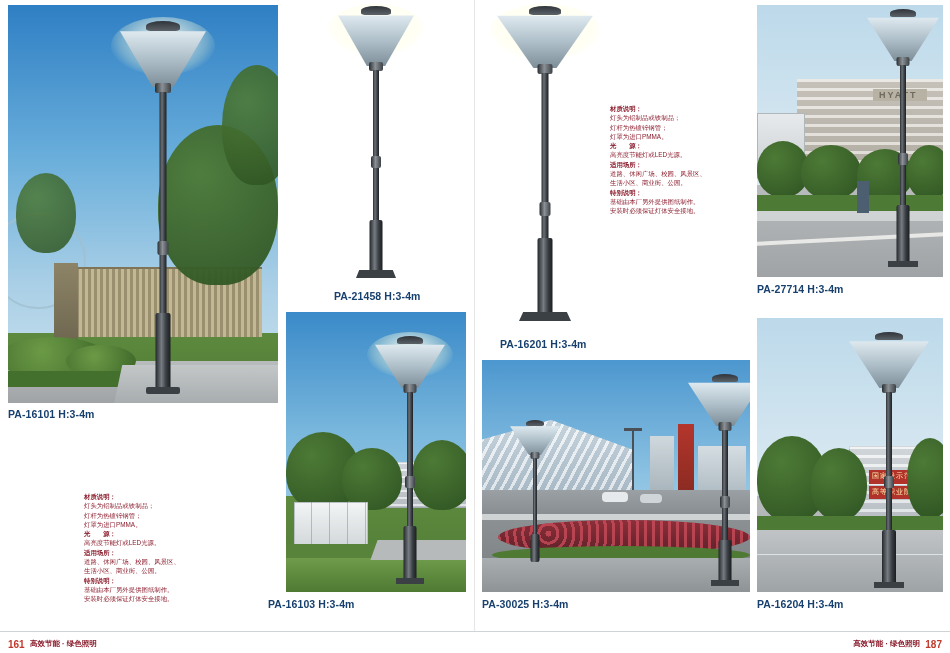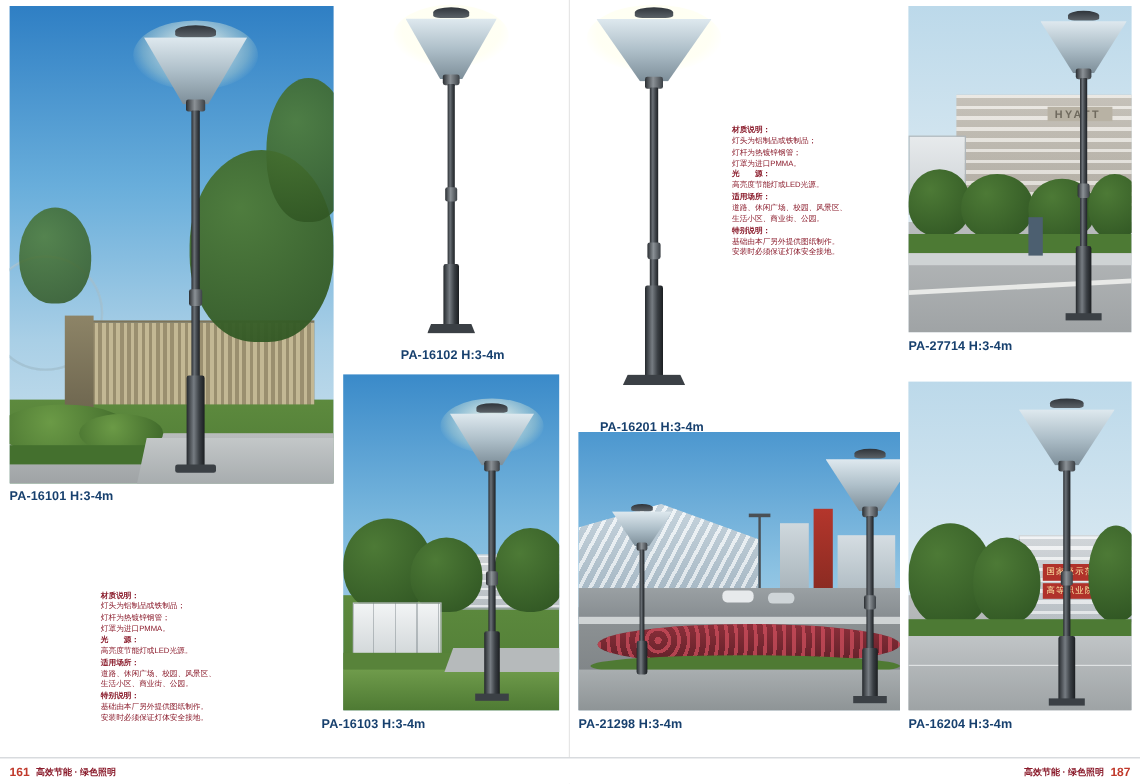--- a/index.html
+++ b/index.html
@@ -195,37 +195,37 @@
       <div class="cap2" style="top:4px;width:30px;height:9px;"></div>
       <div class="shade" style="top:8px;width:76px;height:56px;"></div>
       <div class="collar" style="top:60px;width:14px;height:9px;"></div>
       <div class="pole" style="top:68px;width:6px;height:152px;"></div>
       <div class="collar" style="top:154px;width:10px;height:12px;"></div>
       <div class="base" style="top:218px;width:13px;height:52px;"></div>
       <div class="plate" style="top:268px;width:40px;height:8px;clip-path:polygon(8% 0,92% 0,100% 100%,0 100%);"></div>
     </div>
   </div>
   <div class="cap" style="left:334px; top:290px;">
-    <span>PA-16102</span>
+    <span>PA-21458</span>
     <span>H:3-4m</span>
   </div>
 
   <div style="position:absolute;left:480px;top:2px;width:130px;height:330px;">
     <div class="lamp" style="left:0; top:0; width:130px; height:330px;">
       <div class="glow" style="top:2px;width:112px;height:56px;"></div>
       <div class="cap2" style="top:4px;width:32px;height:9px;"></div>
       <div class="shade" style="top:8px;width:96px;height:58px;"></div>
       <div class="collar" style="top:62px;width:15px;height:10px;"></div>
       <div class="pole" style="top:71px;width:7px;height:166px;"></div>
       <div class="collar" style="top:200px;width:11px;height:14px;"></div>
       <div class="base" style="top:236px;width:15px;height:76px;"></div>
       <div class="plate" style="top:310px;width:52px;height:9px;clip-path:polygon(8% 0,92% 0,100% 100%,0 100%);"></div>
     </div>
   </div>
-  <div class="cap" style="left:500px; top:350px;">
+  <div class="cap" style="left:500px; top:338px;">
     <span>PA-16201</span>
     <span>H:3-4m</span>
   </div>
 
   <div class="spec" style="left:610px; top:104px;">
     <p class="h">材质说明：</p>
     <p>灯头为铝制品或铁制品；</p>
     <p>灯杆为热镀锌钢管；</p>
     <p>灯罩为进口PMMA。</p>
     <p class="h">光　　源：</p>
@@ -342,21 +342,21 @@
 
     <div class="lamp" style="left:18px; top:56px; width:70px; height:150px;">
       <div class="cap2" style="top:4px;width:18px;height:6px;"></div>
       <div class="shade" style="top:7px;width:50px;height:32px;"></div>
       <div class="collar" style="top:36px;width:9px;height:7px;"></div>
       <div class="pole" style="top:42px;width:4px;height:78px;"></div>
       <div class="base" style="top:118px;width:9px;height:28px;"></div>
     </div>
   </div>
   <div class="cap" style="left:482px; top:598px;">
-    <span>PA-21298</span>
+    <span>PA-30025</span>
     <span>H:3-4m</span>
   </div>
 
   <div class="photo sky-b" style="left:757px; top:318px; width:186px; height:274px;">
     <div class="ground pave" style="height:96px;"></div>
 
     <div class="bldg" style="left:92px;top:128px;width:94px;height:74px;"></div>
     <div style="position:absolute;left:92px;top:128px;width:94px;height:74px;background:repeating-linear-gradient(180deg,rgba(255,255,255,.45) 0 3px,rgba(120,130,140,.2) 3px 9px);"></div>
     <div style="position:absolute;left:112px;top:152px;width:66px;height:14px;background:#b0322b;"></div>
     <div style="position:absolute;left:115px;top:153px;font-size:7px;color:#ffe9a8;letter-spacing:1px;">国家级示范性</div>

